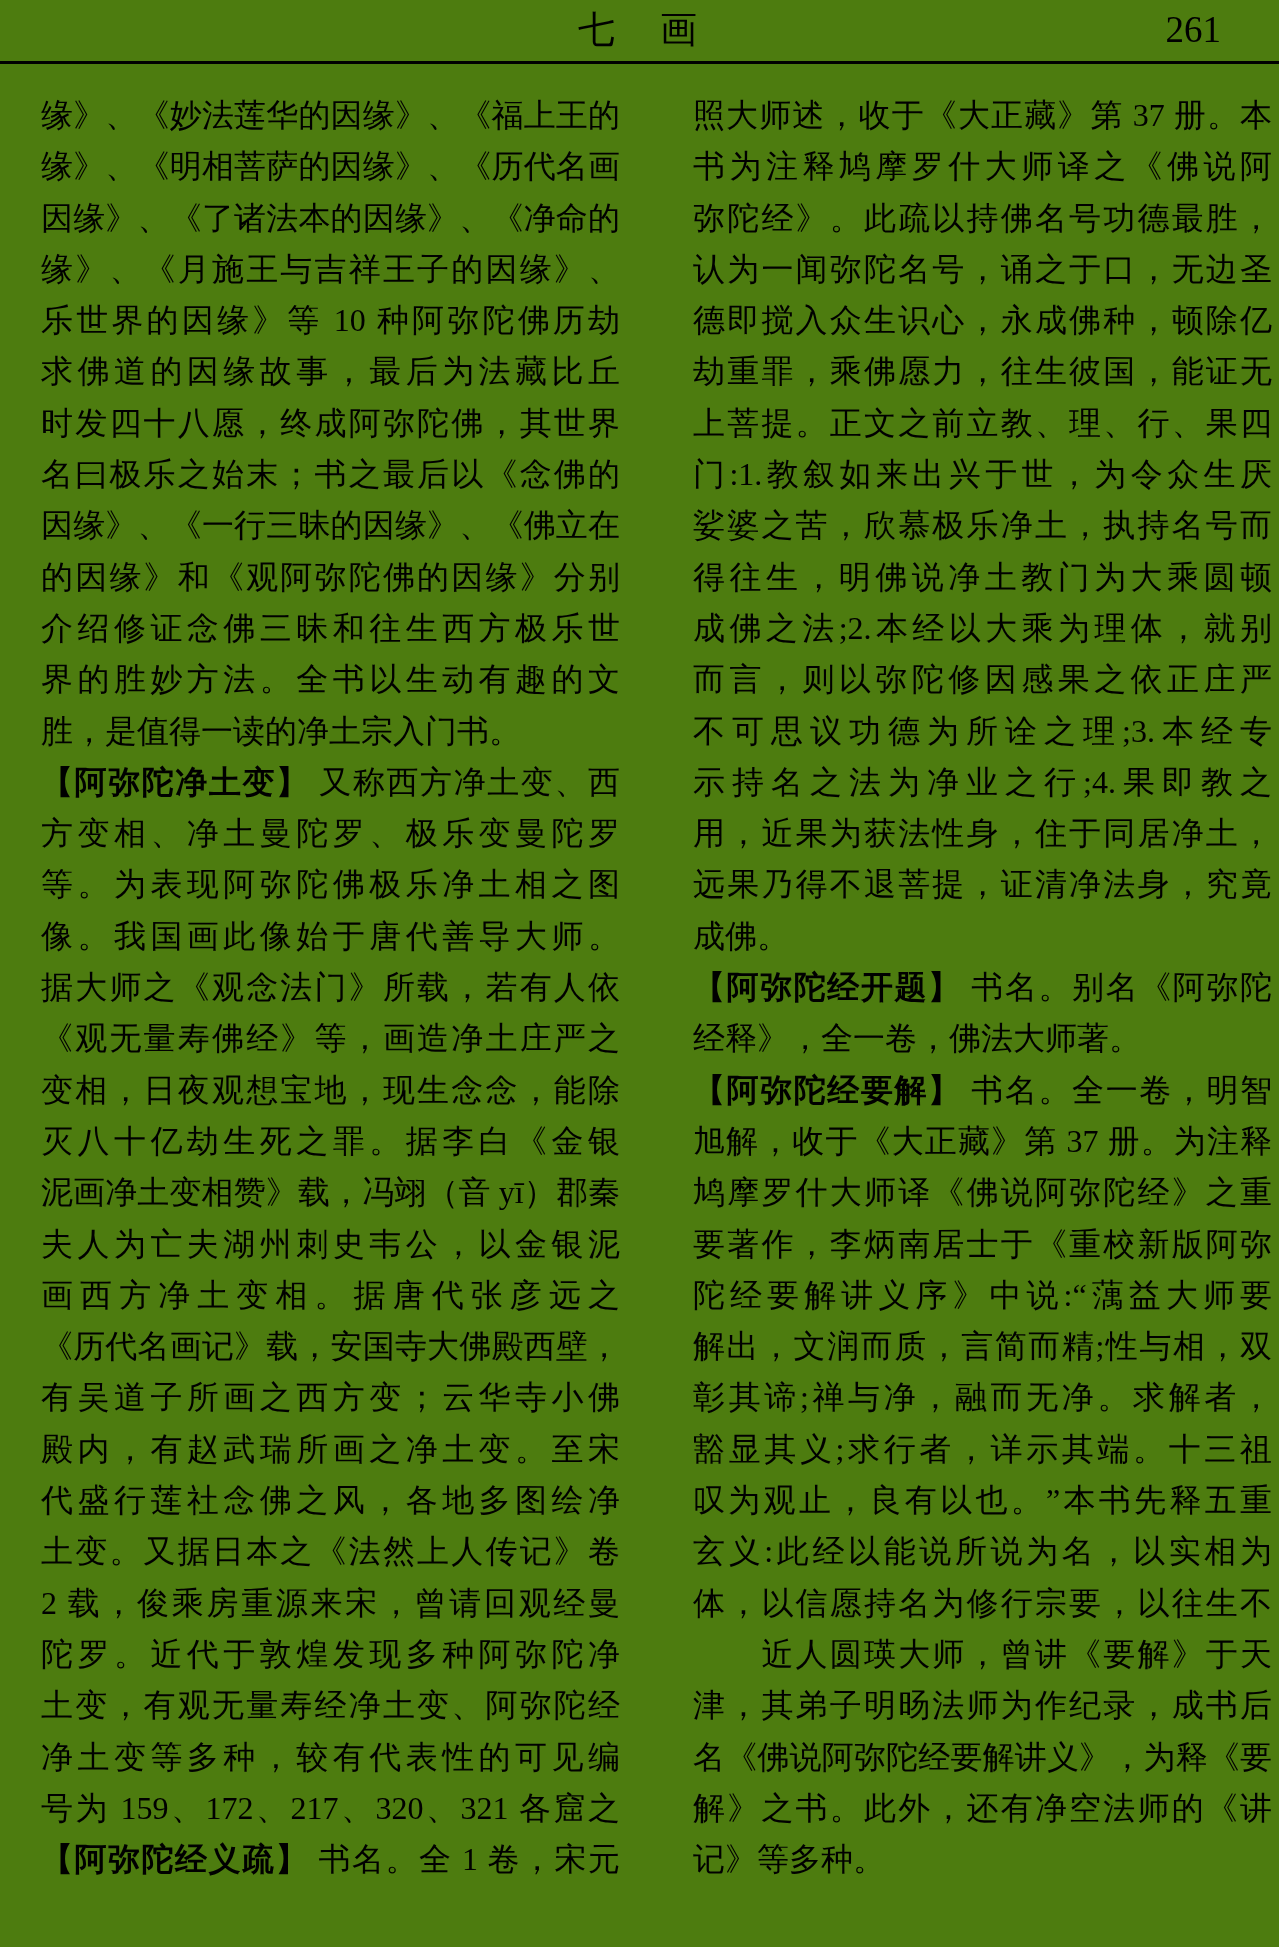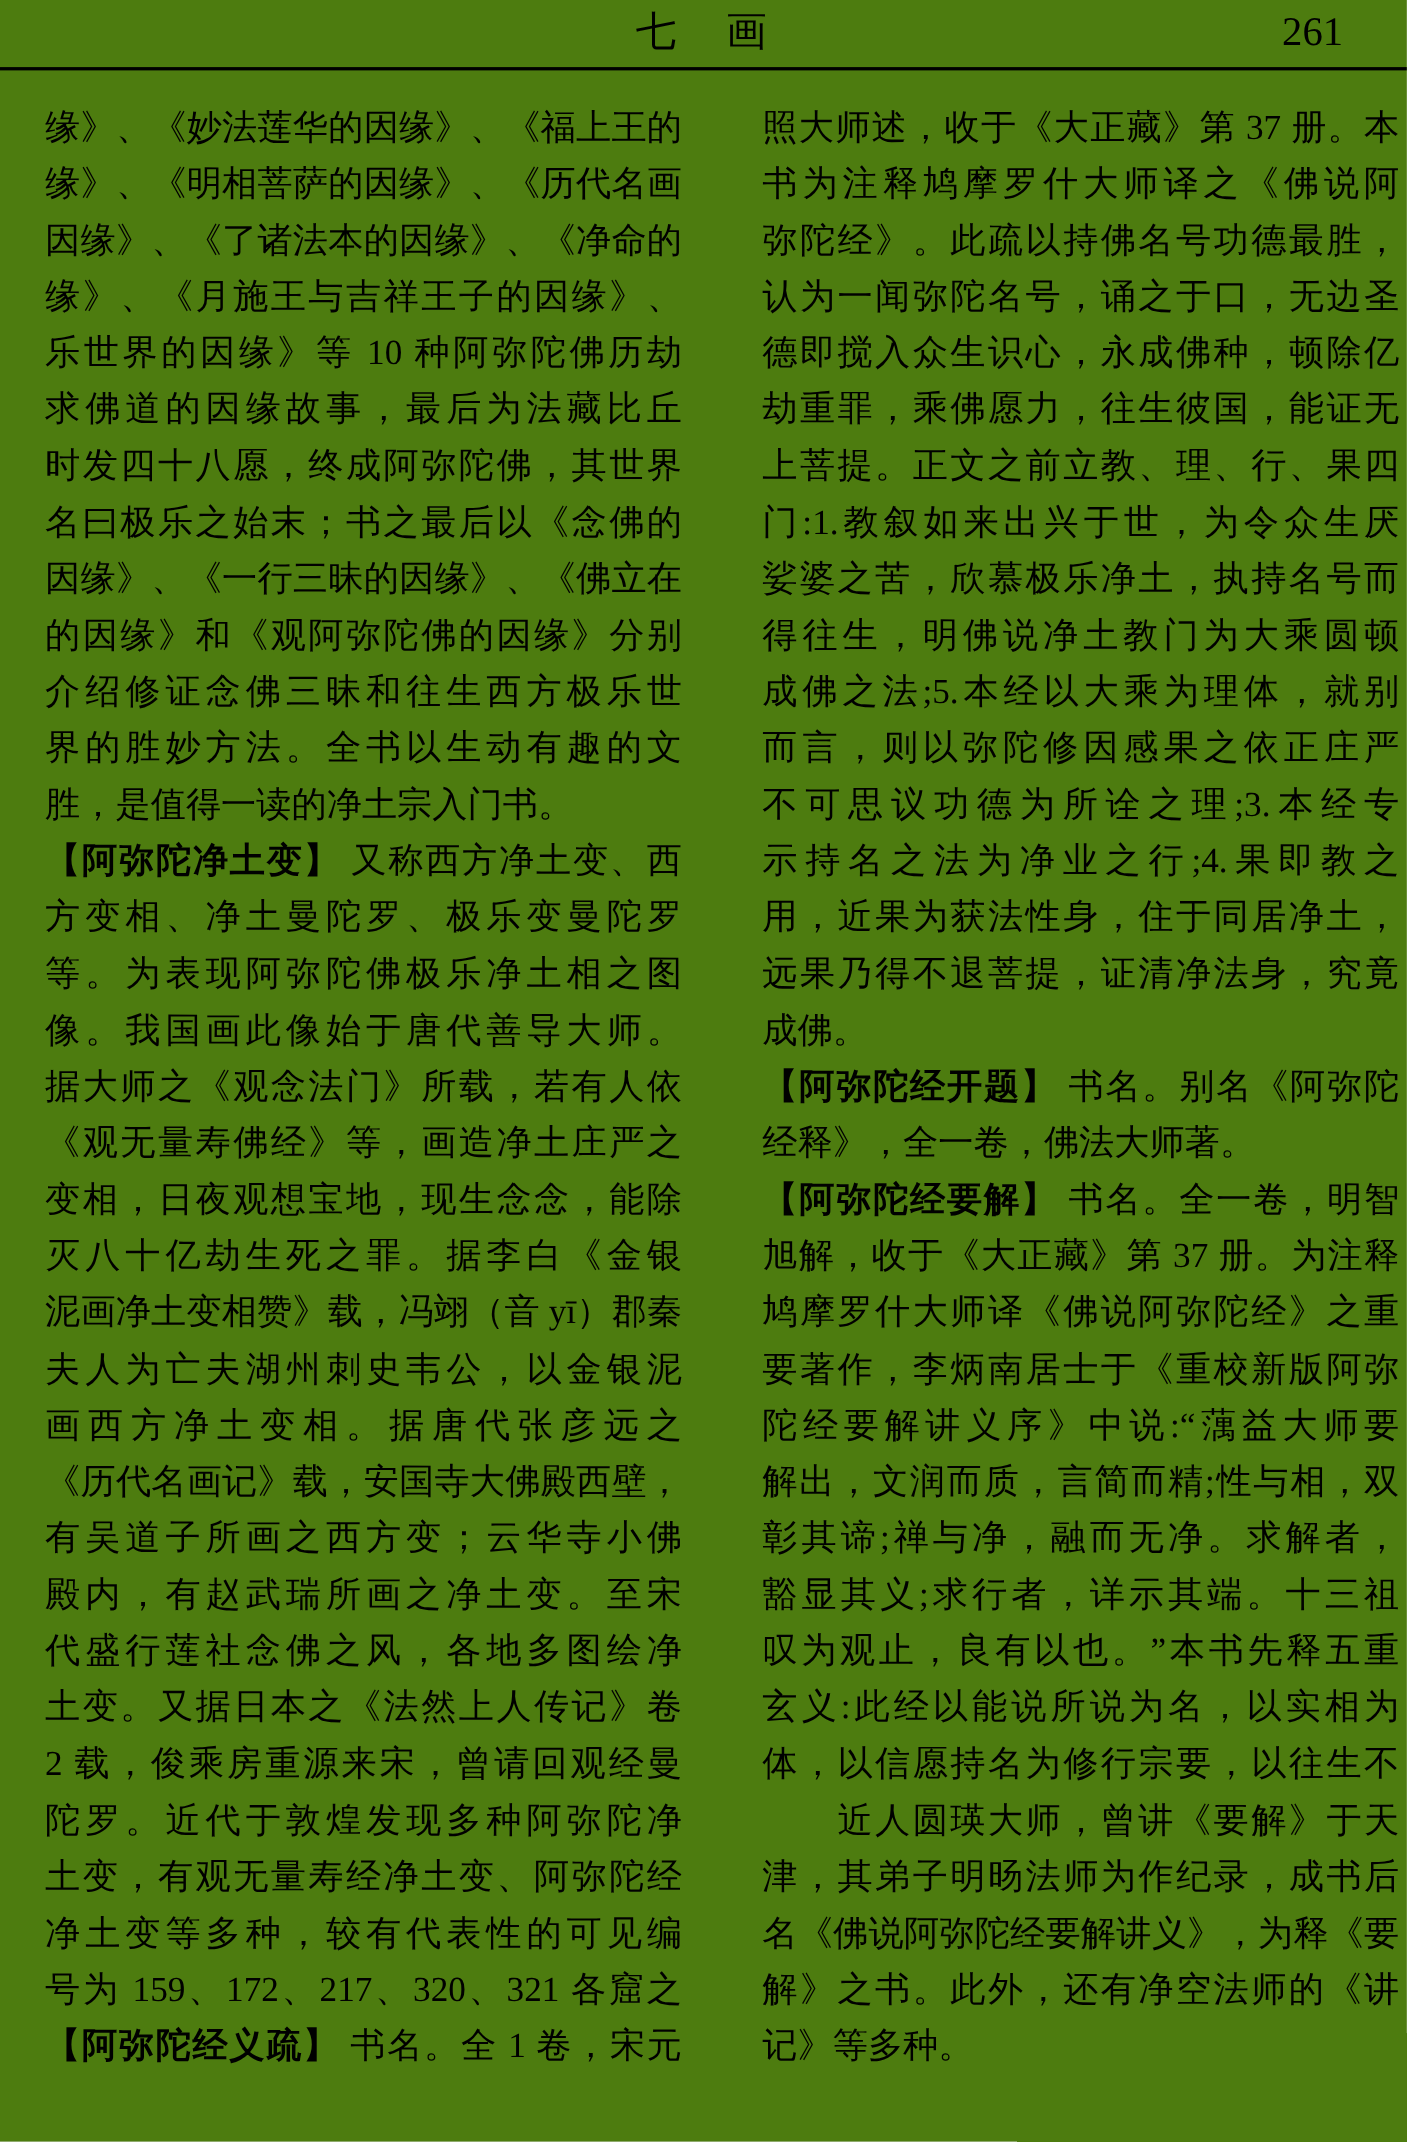--- a/index.html
+++ b/index.html
@@ -105,21 +105,21 @@
         <div class="line">照大师述，收于《大正藏》第 37 册。本</div>
         <div class="line">书为注释鸠摩罗什大师译之《佛说阿</div>
         <div class="line">弥陀经》。此疏以持佛名号功德最胜，</div>
         <div class="line">认为一闻弥陀名号，诵之于口，无边圣</div>
         <div class="line">德即搅入众生识心，永成佛种，顿除亿</div>
         <div class="line">劫重罪，乘佛愿力，往生彼国，能证无</div>
         <div class="line">上菩提。正文之前立教、理、行、果四</div>
         <div class="line">门:1.教叙如来出兴于世，为令众生厌</div>
         <div class="line">娑婆之苦，欣慕极乐净土，执持名号而</div>
         <div class="line">得往生，明佛说净土教门为大乘圆顿</div>
-        <div class="line">成佛之法;5.本经以大乘为理体，就别</div>
+        <div class="line">成佛之法;2.本经以大乘为理体，就别</div>
         <div class="line">而言，则以弥陀修因感果之依正庄严</div>
         <div class="line">不可思议功德为所诠之理;3.本经专</div>
         <div class="line">示持名之法为净业之行;4.果即教之</div>
         <div class="line">用，近果为获法性身，住于同居净土，</div>
         <div class="line">远果乃得不退菩提，证清净法身，究竟</div>
         <div class="line noj">成佛。</div>
         <div class="line"><span class="head">【阿弥陀经开题】</span> 书名。别名《阿弥陀</div>
         <div class="line noj">经释》，全一卷，佛法大师著。</div>
         <div class="line"><span class="head">【阿弥陀经要解】</span> 书名。全一卷，明智</div>
         <div class="line">旭解，收于《大正藏》第 37 册。为注释</div>

